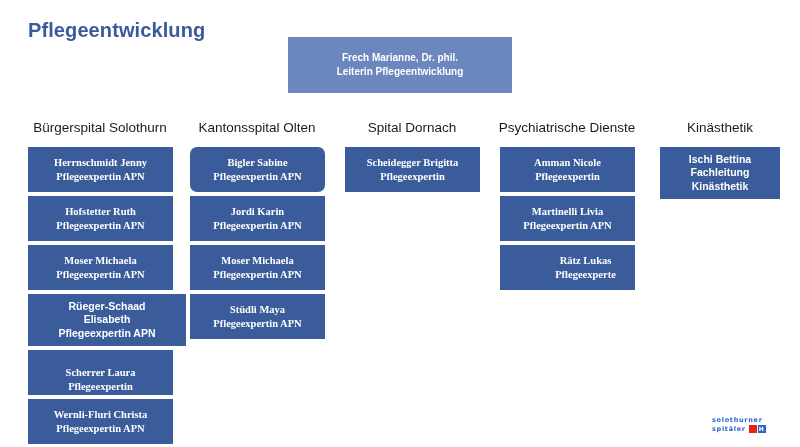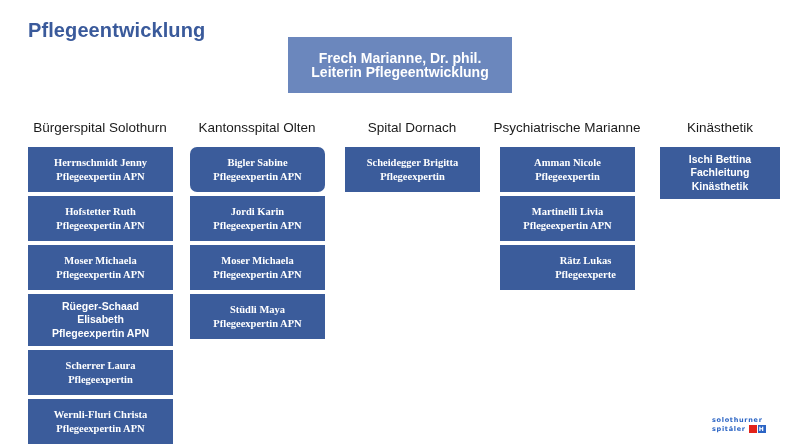--- a/index.html
+++ b/index.html
@@ -37,21 +37,21 @@
     top: 37px;
     width: 224px;
     height: 56px;
     background: #6b87bd;
     box-sizing: border-box;
     display: flex;
     flex-direction: column;
     align-items: center;
     justify-content: center;
     color: #ffffff;
-    font-size: 14px;
+    font-size: 10px;
     font-weight: bold;
     line-height: 14px;
     text-align: center;
   }
 
   
   .col-header {
     position: absolute;
     top: 120px;
     font-size: 13.5px;
@@ -135,43 +135,43 @@
 
   <div class="root-box">
     <span class="person-line">Frech Marianne, Dr. phil.</span>
     <span class="person-line">Leiterin Pflegeentwicklung</span>
   </div>
 
   <div id="headers">
       <div class="col-header" style="left: -10px; width: 220px;">Bürgerspital Solothurn</div>
       <div class="col-header" style="left: 147px; width: 220px;">Kantonsspital Olten</div>
       <div class="col-header" style="left: 302px; width: 220px;">Spital Dornach</div>
-      <div class="col-header" style="left: 457px; width: 220px;">Psychiatrische Marianne</div>
+      <div class="col-header" style="left: 457px; width: 220px;">Psychiatrische Dienste</div>
       <div class="col-header" style="left: 610px; width: 220px;">Kinästhetik</div>
     </div>
   <div id="columns">
       <div class="column" style="left: 28px; width: 145px;">
         <div class="person-box lines2" style="width: 145px;">
           <span class="person-line">Herrnschmidt Jenny</span>
           <span class="person-line">Pflegeexpertin APN</span>
         </div>
         <div class="person-box lines2" style="width: 145px;">
           <span class="person-line">Hofstetter Ruth</span>
           <span class="person-line">Pflegeexpertin APN</span>
         </div>
         <div class="person-box lines2" style="width: 145px;">
           <span class="person-line">Moser Michaela</span>
           <span class="person-line">Pflegeexpertin APN</span>
         </div>
-        <div class="person-box lines3" style="width: 145px;">
+        <div class="person-box lines3" style="width: 158px;">
           <span class="person-line">Rüeger-Schaad</span>
           <span class="person-line">Elisabeth</span>
           <span class="person-line">Pflegeexpertin APN</span>
         </div>
-        <div class="person-box lines2" style="width: 145px;">
+        <div class="person-box lines2" style="width: 145px; justify-content: flex-end;">
           <span class="person-line">Scherrer Laura</span>
           <span class="person-line">Pflegeexpertin</span>
         </div>
         <div class="person-box lines2" style="width: 145px;">
           <span class="person-line">Wernli-Fluri Christa</span>
           <span class="person-line">Pflegeexpertin APN</span>
         </div>
       </div>
       <div class="column" style="left: 190px; width: 135px;">
         <div class="person-box lines2" style="width: 135px; border-radius: 7px;">

